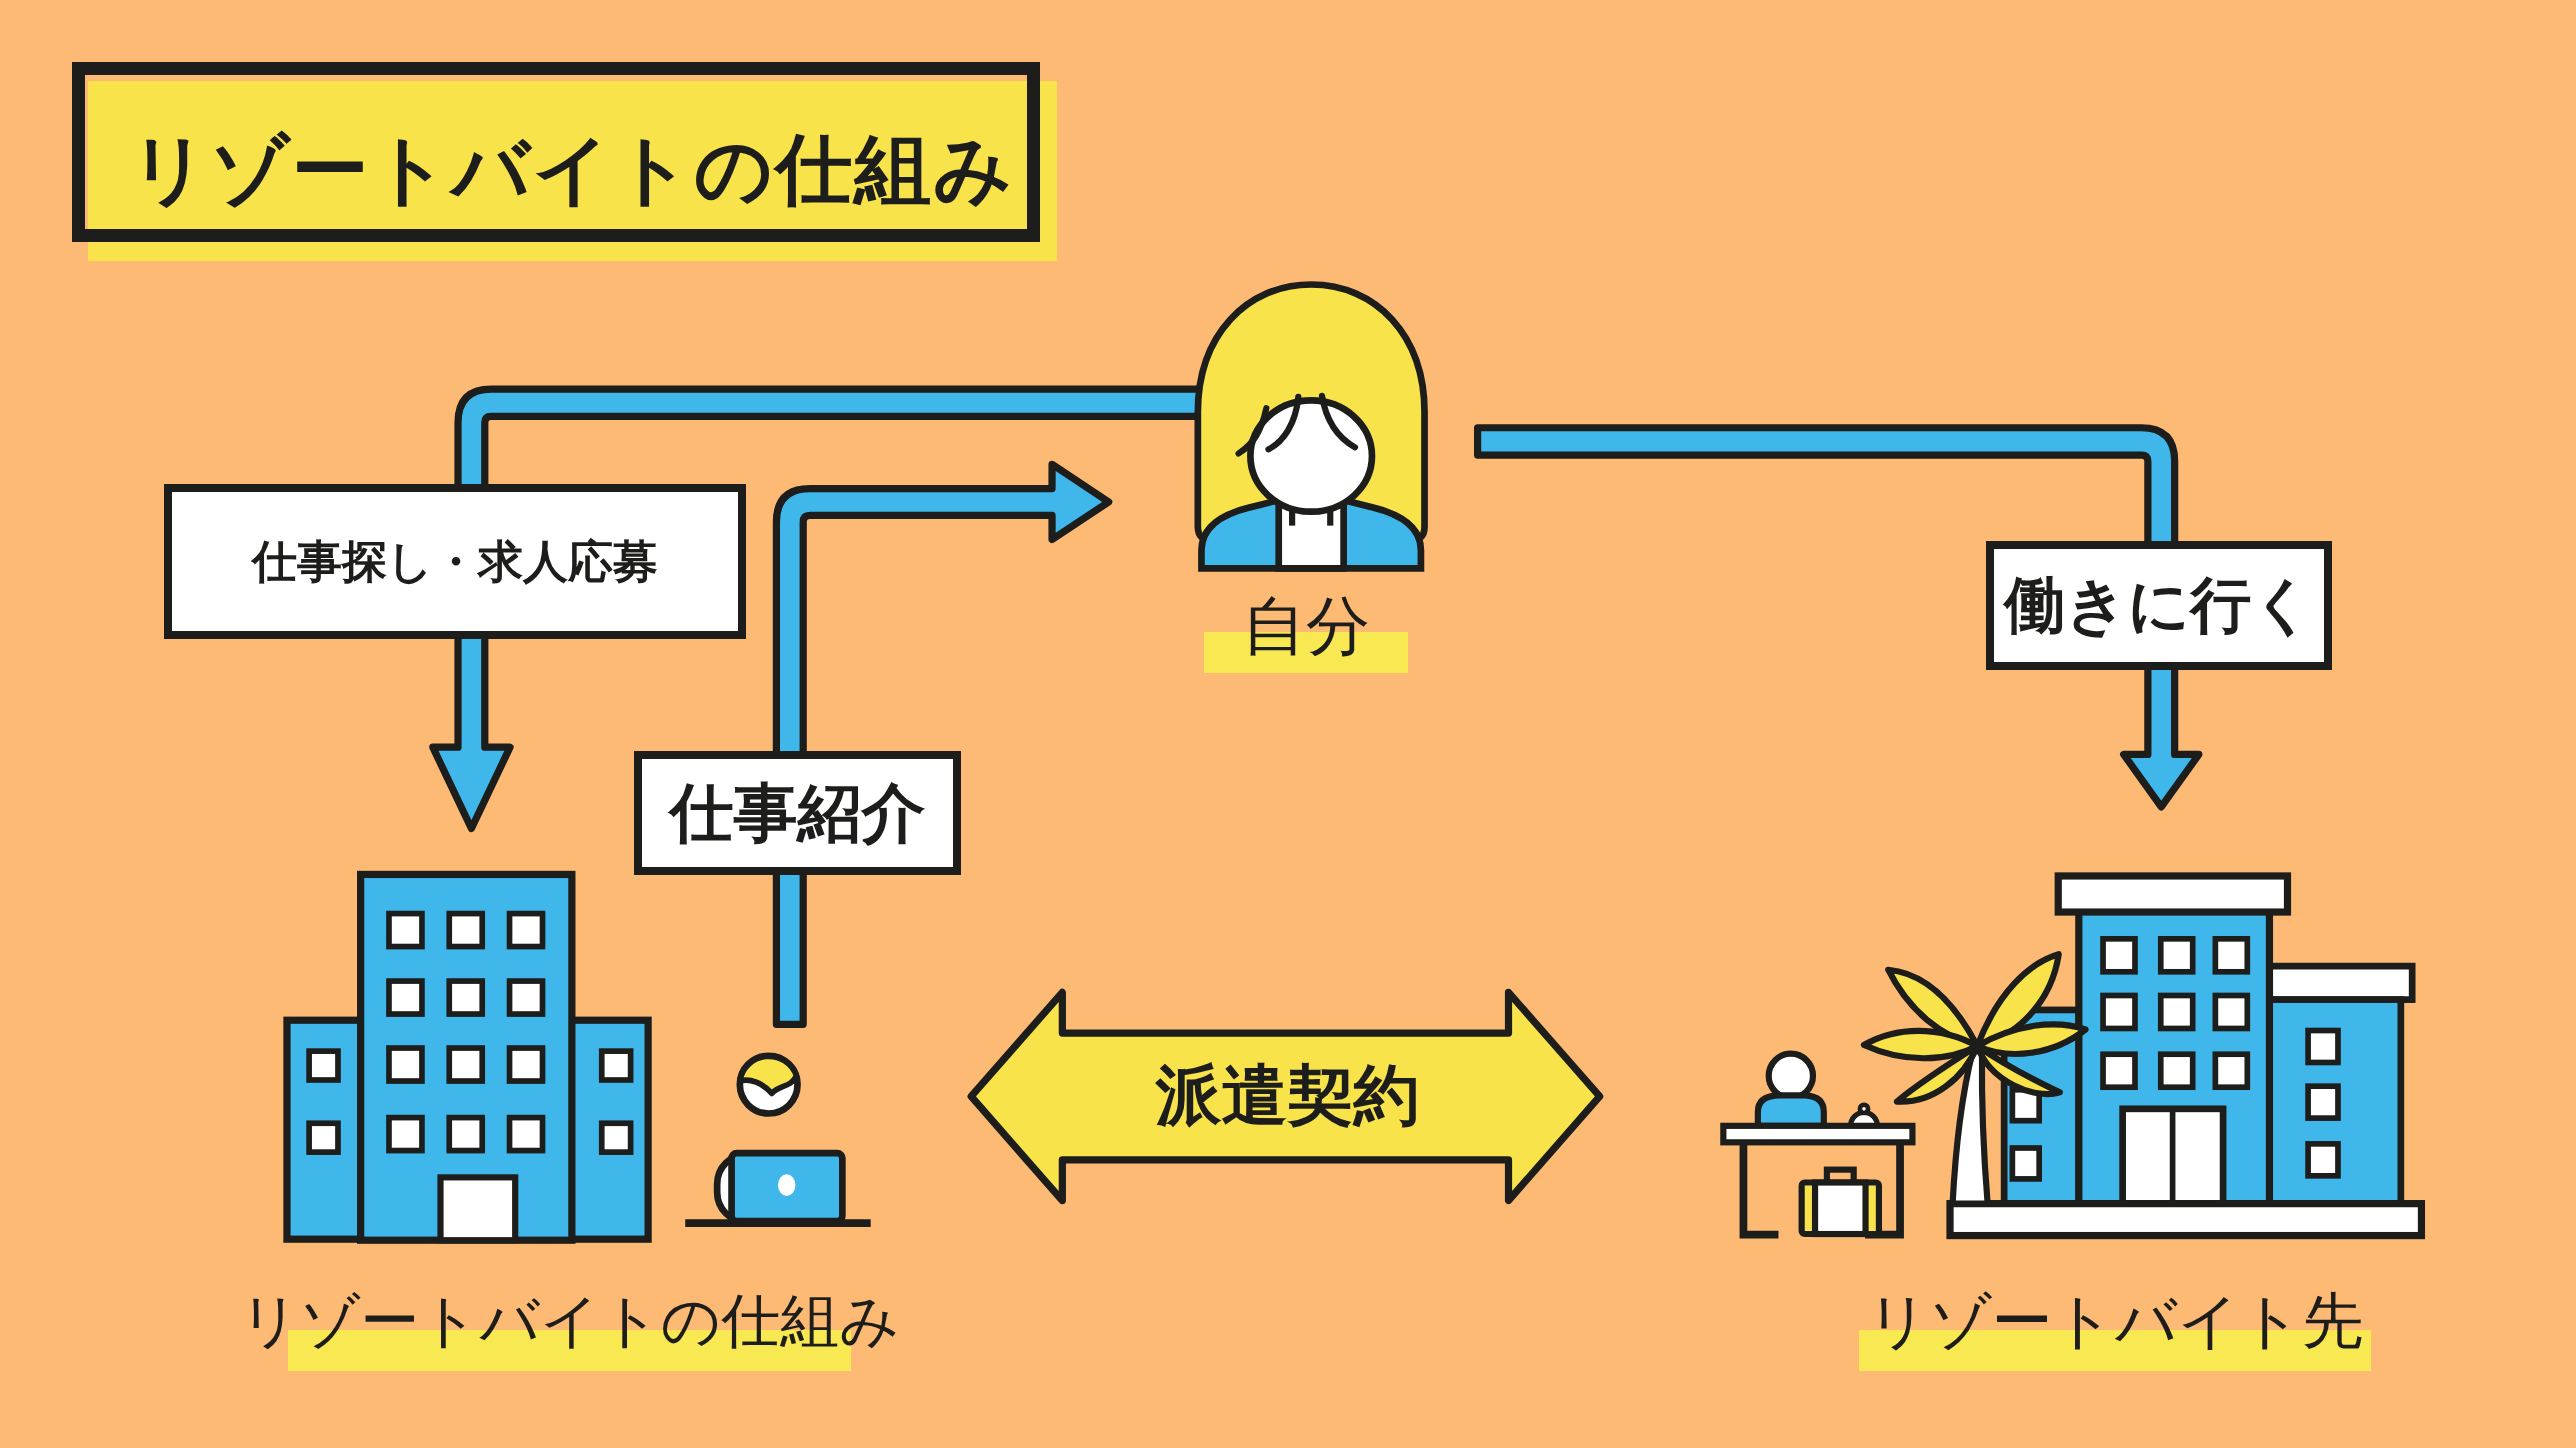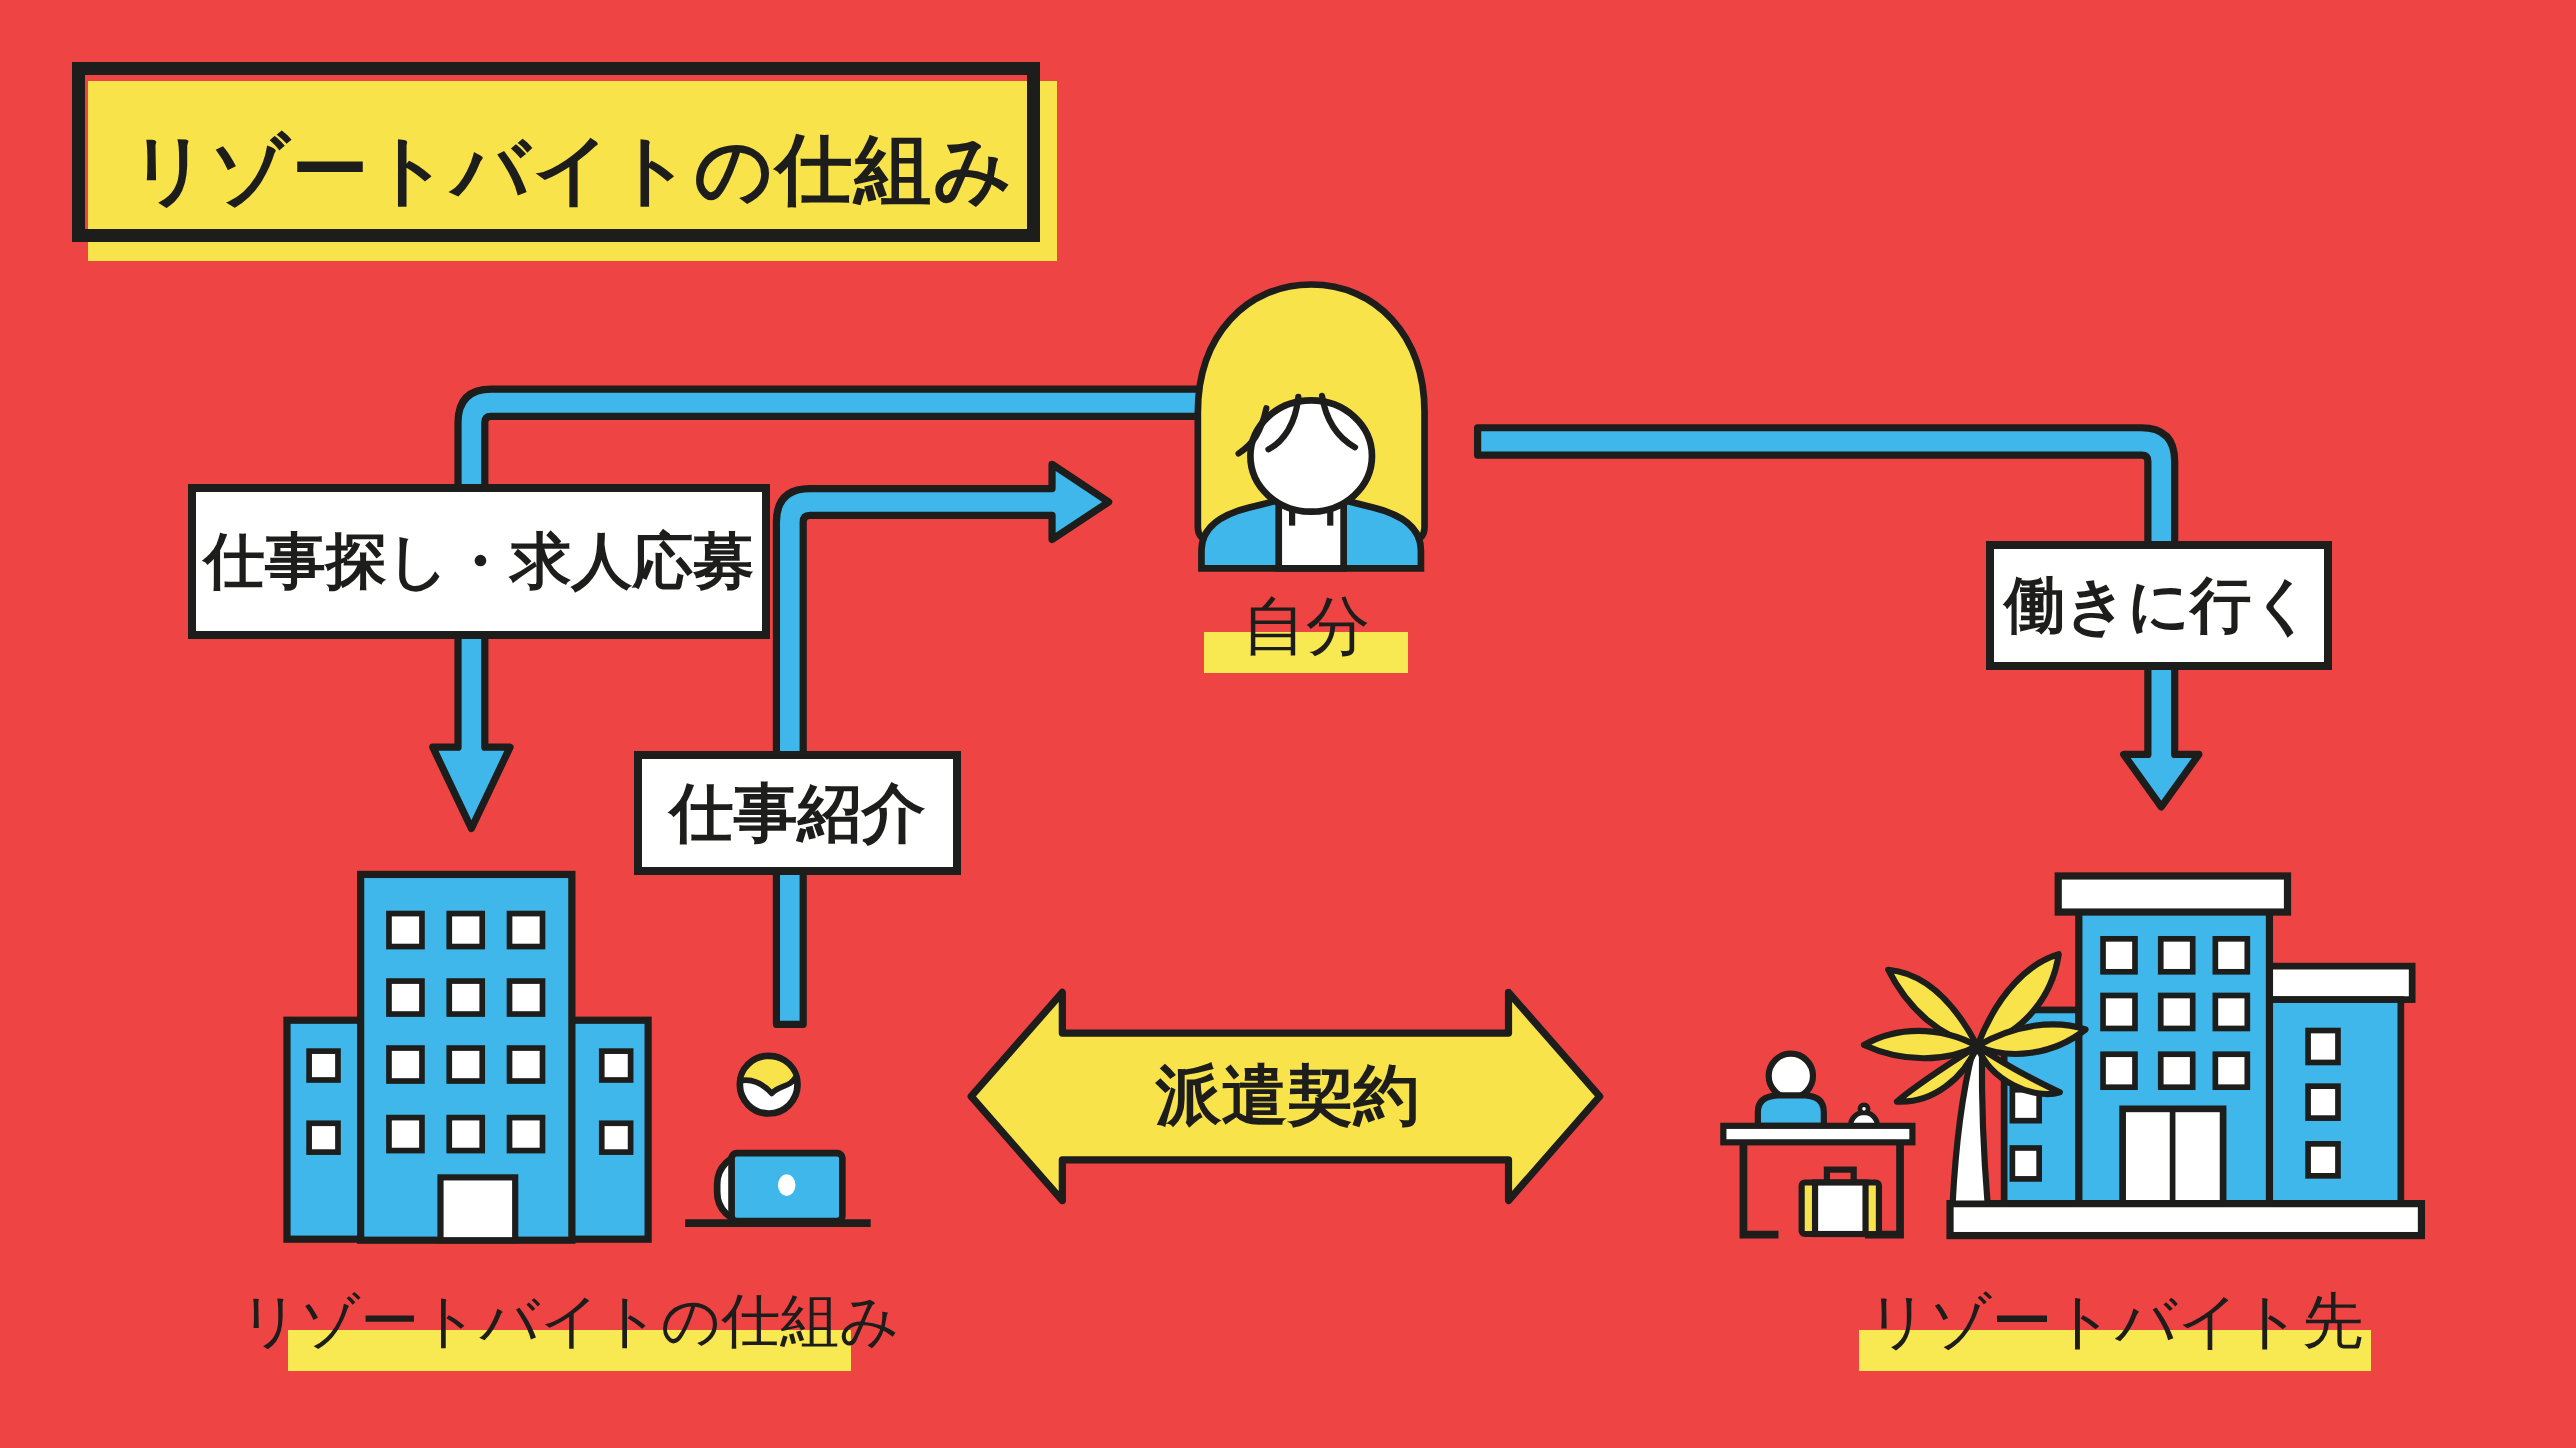--- a/index.html
+++ b/index.html
@@ -1,38 +1,38 @@
 <!DOCTYPE html>
 <html style="font-size:8.2px"><head>
 <meta charset="utf-8">
 <style>
   html,body{margin:0;padding:0;background:#dfe8f0;}
   .canvas{
     position:relative;width:2576px;height:1449px;overflow:hidden;
-    background:#ef4444;
+    background:#fdba74;
     font-family:"DejaVu Sans","Liberation Sans",sans-serif;
     color:#1D1D1B;
   }
   .art{position:absolute;left:0;top:0;width:2576px;height:1449px;}
   
   .title-wrap{position:absolute;left:72px;top:62px;width:969px;height:180px;}
   .title-yellow{position:absolute;left:15.5px;top:18.5px;width:969px;height:180px;background:#F8E34B;}
   .title-frame{position:absolute;left:0;top:0;width:942px;height:154px;border:13.4px solid #1D1D1B;}
   .title-text{
     position:absolute;left:15.5px;top:18.5px;width:969px;height:180px;
     display:flex;align-items:center;justify-content:center;
     font-size:77px;font-weight:bold;letter-spacing:2.1px;white-space:nowrap;
   }
   
   .label-box{
     position:absolute;background:#ffffff;border:8.2px solid #1D1D1B;
     display:flex;align-items:center;justify-content:center;
     font-weight:bold;white-space:nowrap;box-sizing:border-box;
   }
-  .box-apply{left:188px;top:484px;width:582px;height:155px;font-size:61px;}
+  .box-apply{left:164px;top:484px;width:582px;height:155px;font-size:45px;}
   .box-intro{left:634px;top:739px;width:327px;height:124px;font-size:64px;margin-top:12px;}
   .box-gowork{left:1986px;top:541px;width:346px;height:129px;font-size:61px;}
   
   .node-label{
     position:absolute;display:flex;align-items:center;justify-content:center;
     font-weight:normal;white-space:nowrap;
   }
   .node-label .hl{
     position:absolute;left:4%;right:4%;bottom:-3.1px;height:41px;
     background:#F8E851;z-index:0;

